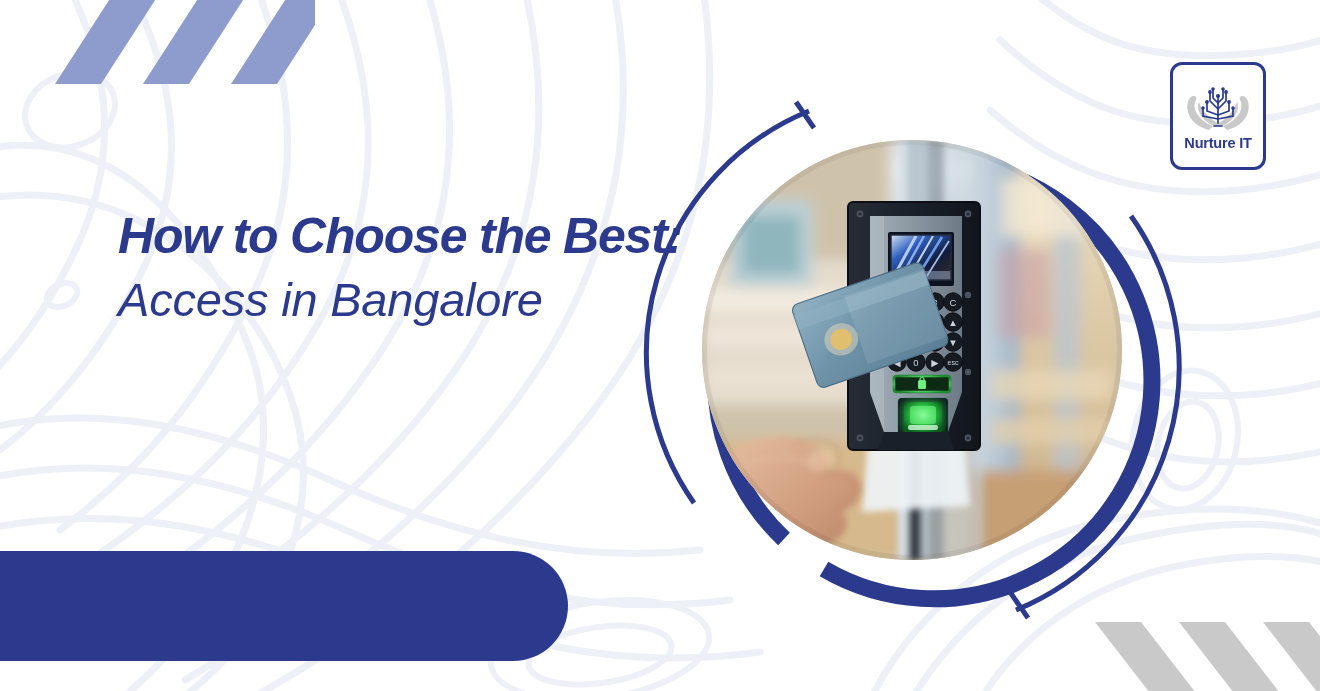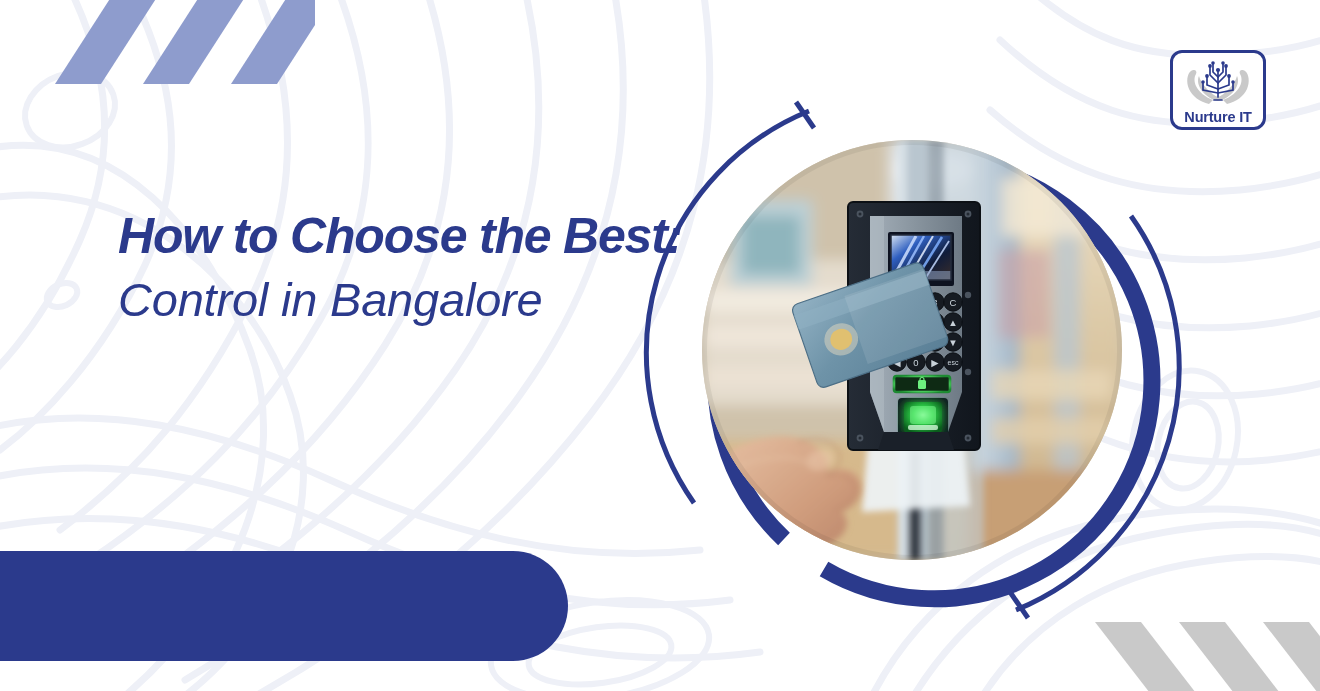--- a/index.html
+++ b/index.html
@@ -97,23 +97,23 @@
     border-radius: 50%;
     overflow: hidden;
     background: #cfc3ad;
   }
   .photo-svg { display: block; width: 420px; height: 420px; }
 
   
   .logo-box {
     position: absolute;
     left: 1170px;
-    top: 50px;
+    top: 62px;
     width: 96px;
-    height: 80px;
+    height: 108px;
     border: 3px solid #2b3a8c;
     border-radius: 12px;
     background: #ffffff;
     display: flex;
     flex-direction: column;
     align-items: center;
     justify-content: center;
     box-sizing: border-box;
   }
   .logo-mark { width: 70px; height: 52px; display: block; }
@@ -181,21 +181,21 @@
       <polygon points="0,0 46,0 104,75 58,75"></polygon>
       <polygon points="84,0 130,0 188,75 142,75"></polygon>
       <polygon points="168,0 214,0 272,75 226,75"></polygon>
     </g>
   </svg>
 
   <div class="blue-bar"></div>
 
   <div class="headline">
     <div class="headline-line l1">How to Choose the Best:</div>
-    <div class="headline-line l3">Control in Bangalore</div>
+    <div class="headline-line l3">Access in Bangalore</div>
   </div>
 
   <div class="circle-wrap">
 
     <svg class="ring-outline" viewBox="0 0 552 552" aria-hidden="true">
 
       <path d="M 148 455 A 218 218 0 1 1 188 485" fill="none" stroke="#2b3a8c" stroke-width="17" stroke-linecap="butt"></path>
 
       <path d="M 172 26 A 262 262 0 0 0 57 420" fill="none" stroke="#2b3a8c" stroke-width="5" stroke-linecap="butt" transform="rotate(180 276 276)"></path>
       <path d="M 173 27 A 261 261 0 0 0 58 419" fill="none" stroke="#2b3a8c" stroke-width="5" stroke-linecap="butt"></path>

